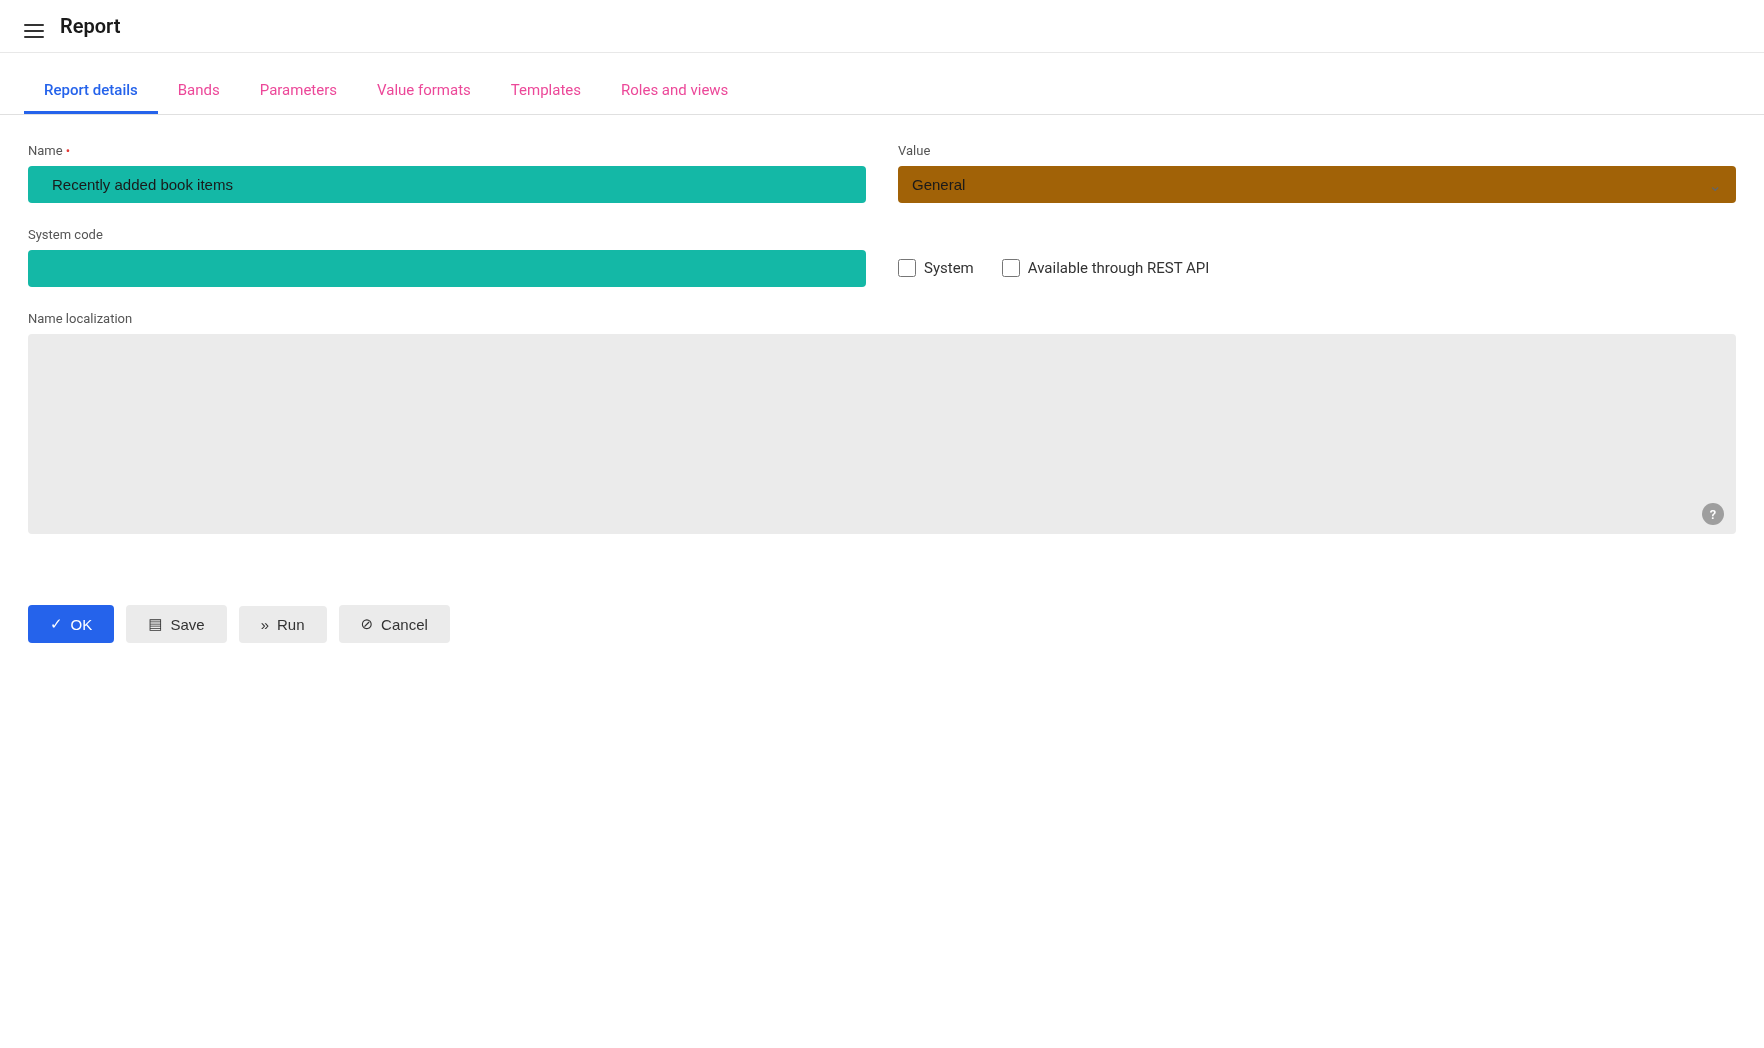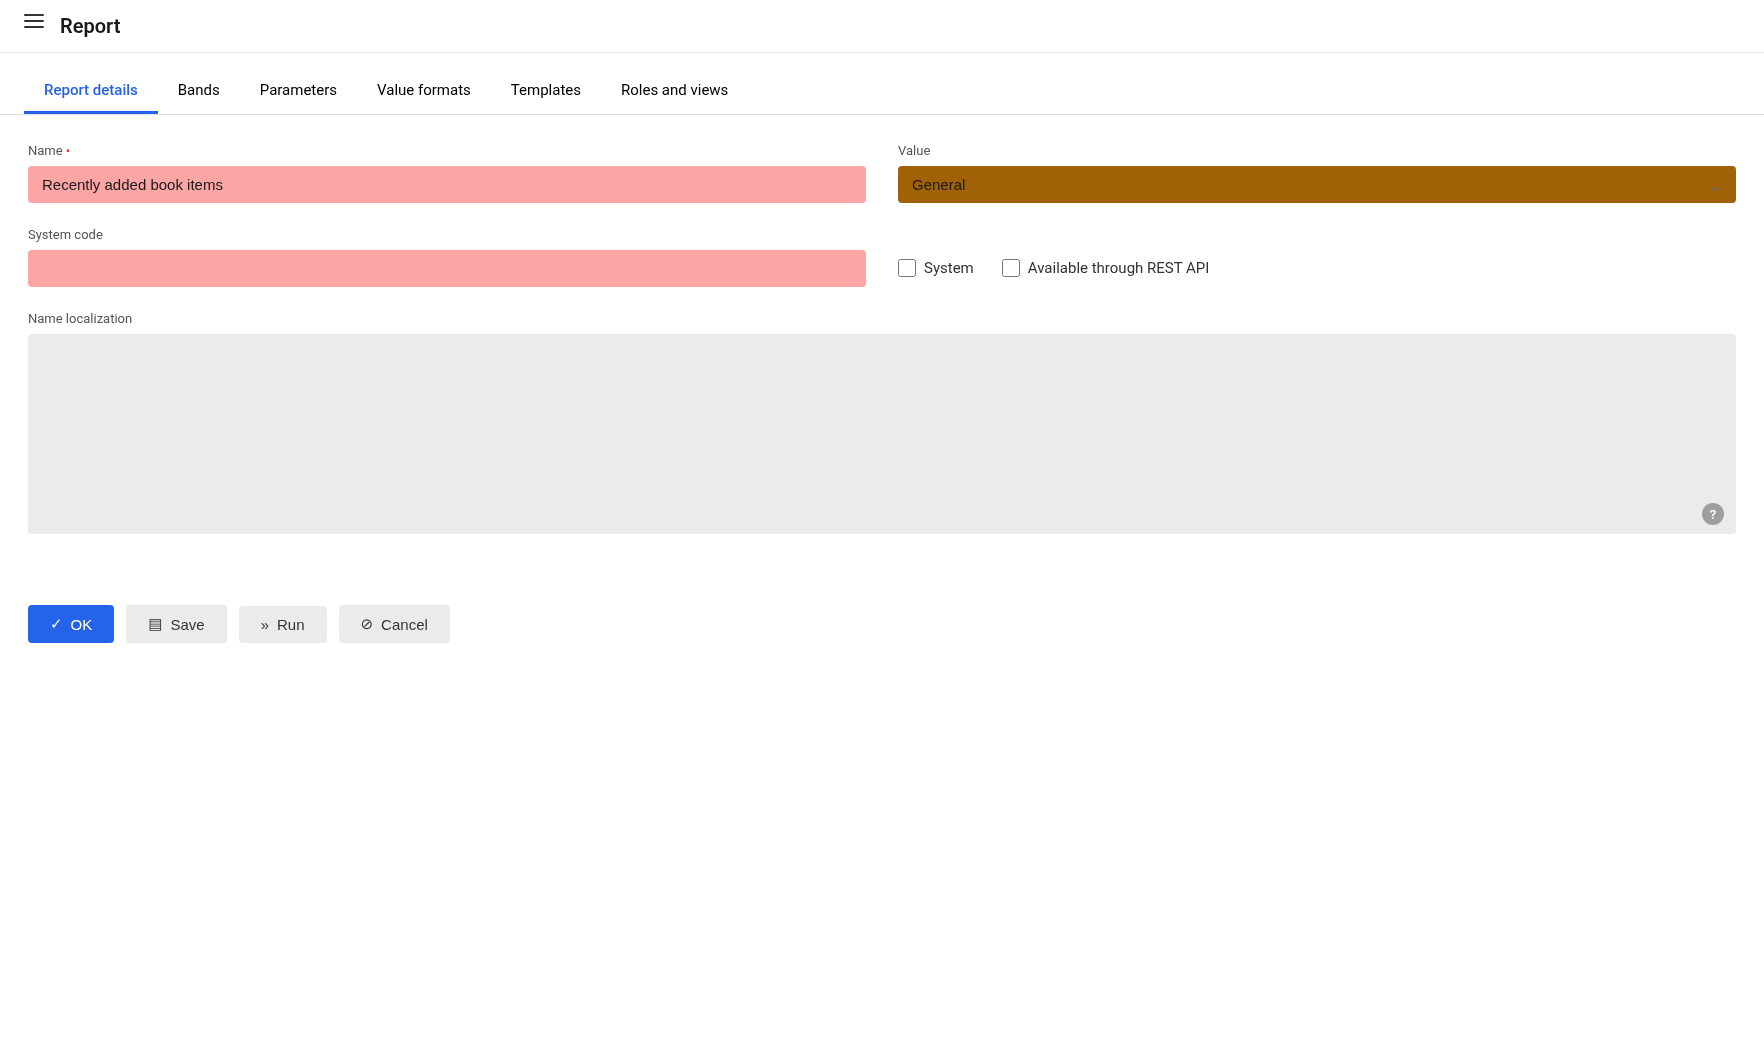--- a/index.html
+++ b/index.html
@@ -6,21 +6,21 @@
     body {
       font-family: -apple-system, BlinkMacSystemFont, 'Segoe UI', Roboto, sans-serif;
       background: #fff;
       color: #333;
       font-size: 14px;
     }
 
     
     .header {
       display: flex;
-      align-items: flex-start;
+      align-items: flex-end;
       padding: 14px 24px;
       border-bottom: 1px solid #e8e8e8;
     }
     .hamburger-icon {
       display: flex;
       flex-direction: column;
       gap: 4px;
       cursor: pointer;
       margin-right: 16px;
     }
@@ -41,21 +41,21 @@
     .tabs-bar {
       display: flex;
       align-items: center;
       padding: 0 24px;
       border-bottom: 1px solid #e0e0e0;
       margin-top: 16px;
     }
     .tab {
       padding: 12px 20px;
       font-size: 15px;
-      color: #000000;
+      color: #ec4899;
       cursor: pointer;
       border-bottom: 3px solid transparent;
       white-space: nowrap;
     }
     .tab.active {
       color: #2563eb;
       border-bottom: 3px solid #2563eb;
       font-weight: 500;
     }
 
@@ -81,24 +81,24 @@
       color: #555;
       margin-bottom: 8px;
     }
 
     .required-dot {
       color: #e53935;
       margin-left: 3px;
     }
 
     .form-input {
-      background: #fca5a5;
+      background: #14b8a6;
       border: none;
       border-radius: 4px;
-      padding: 10px 14px;
+      padding: 10px 24px;
       font-size: 15px;
       color: #1a1a1a;
       outline: none;
       width: 100%;
     }
 
     .form-select-wrapper {
       position: relative;
     }
     .form-select {

